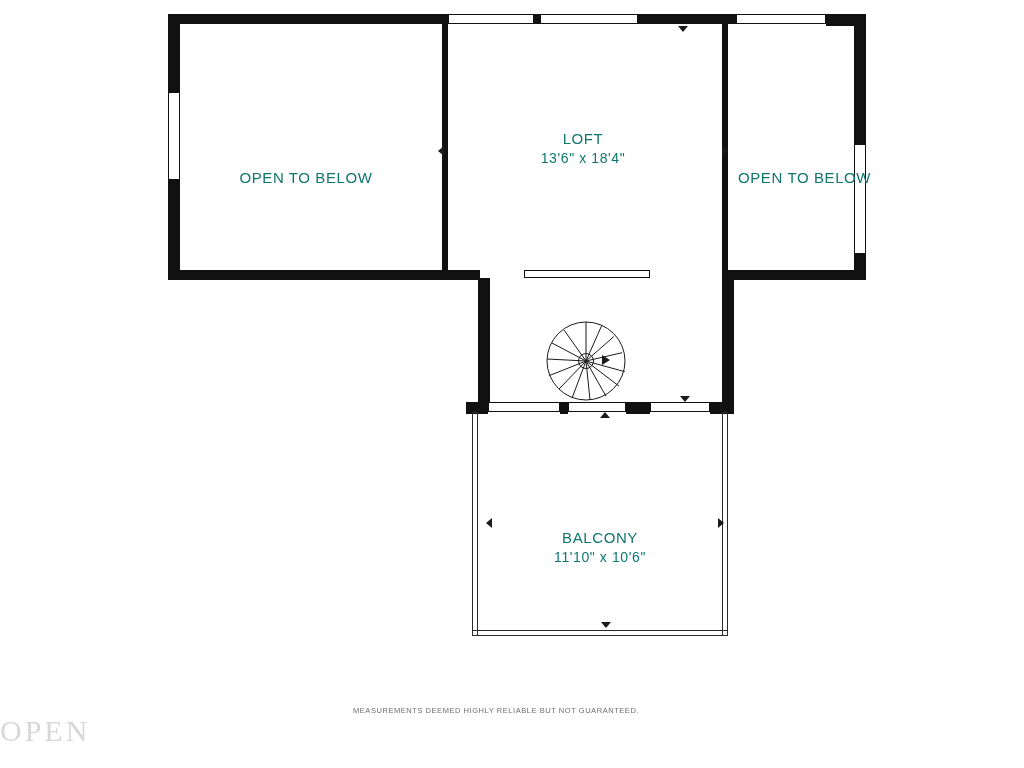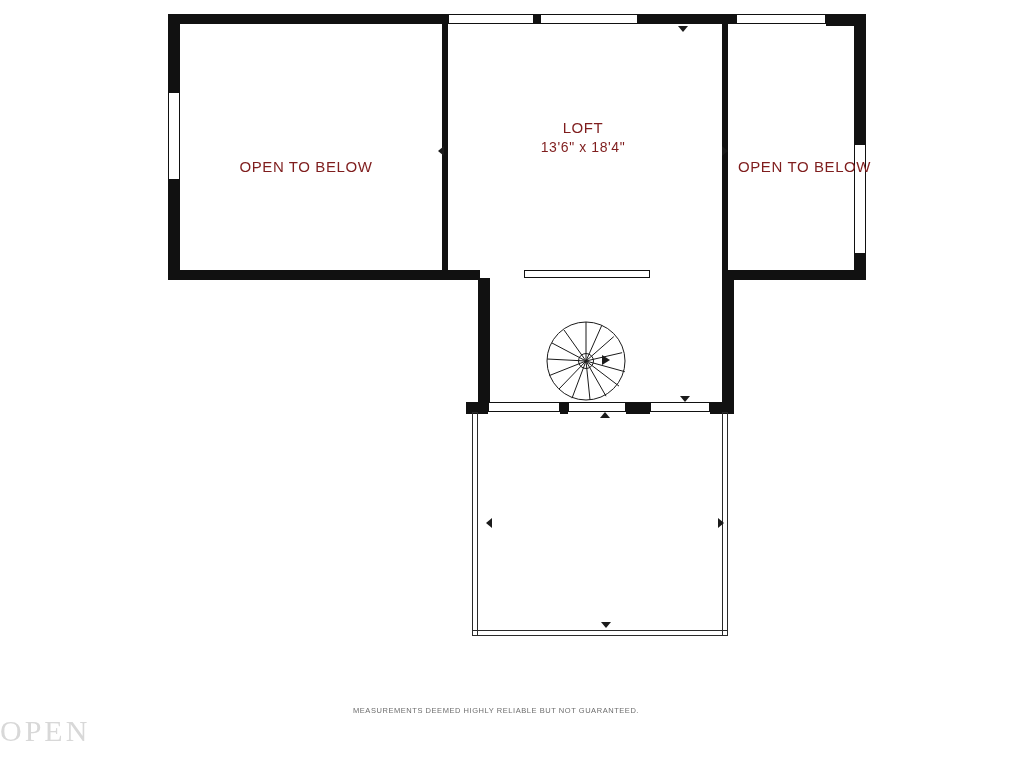--- a/index.html
+++ b/index.html
@@ -42,22 +42,23 @@
     box-sizing: border-box;
     background: transparent;
   }
 
   
   .room-label {
     position: absolute;
     text-align: center;
     line-height: 1.35;
     letter-spacing: 0.6px;
-    color: #7f1d1d;
+    color: #0f766e;
     white-space: nowrap;
+    margin-top: 11px;
   }
   .room-name {
     font-size: 15px;
   }
   .room-dims {
     font-size: 14px;
   }
 
   
   .arrow {
@@ -205,17 +206,21 @@
 
   <div class="room-label" style="left:435px; top:118px; width:296px;">
     <div class="room-name">LOFT</div>
     <div class="room-dims">13'6" x 18'4"</div>
   </div>
 
   <div class="room-label" style="left:716px; top:157px; width:176px; text-align:left;">
     <div class="room-name" style="margin-left:22px;">OPEN TO BELOW</div>
   </div>
 
+  <div class="room-label" style="left:472px; top:517px; width:256px;">
+    <div class="room-name">BALCONY</div>
+    <div class="room-dims">11'10" x 10'6"</div>
+  </div>
 
 </div>
 
 <div class="disclaimer">MEASUREMENTS DEEMED HIGHLY RELIABLE BUT NOT GUARANTEED.</div>
 <div class="watermark">OPEN</div>
 
 </body></html>

